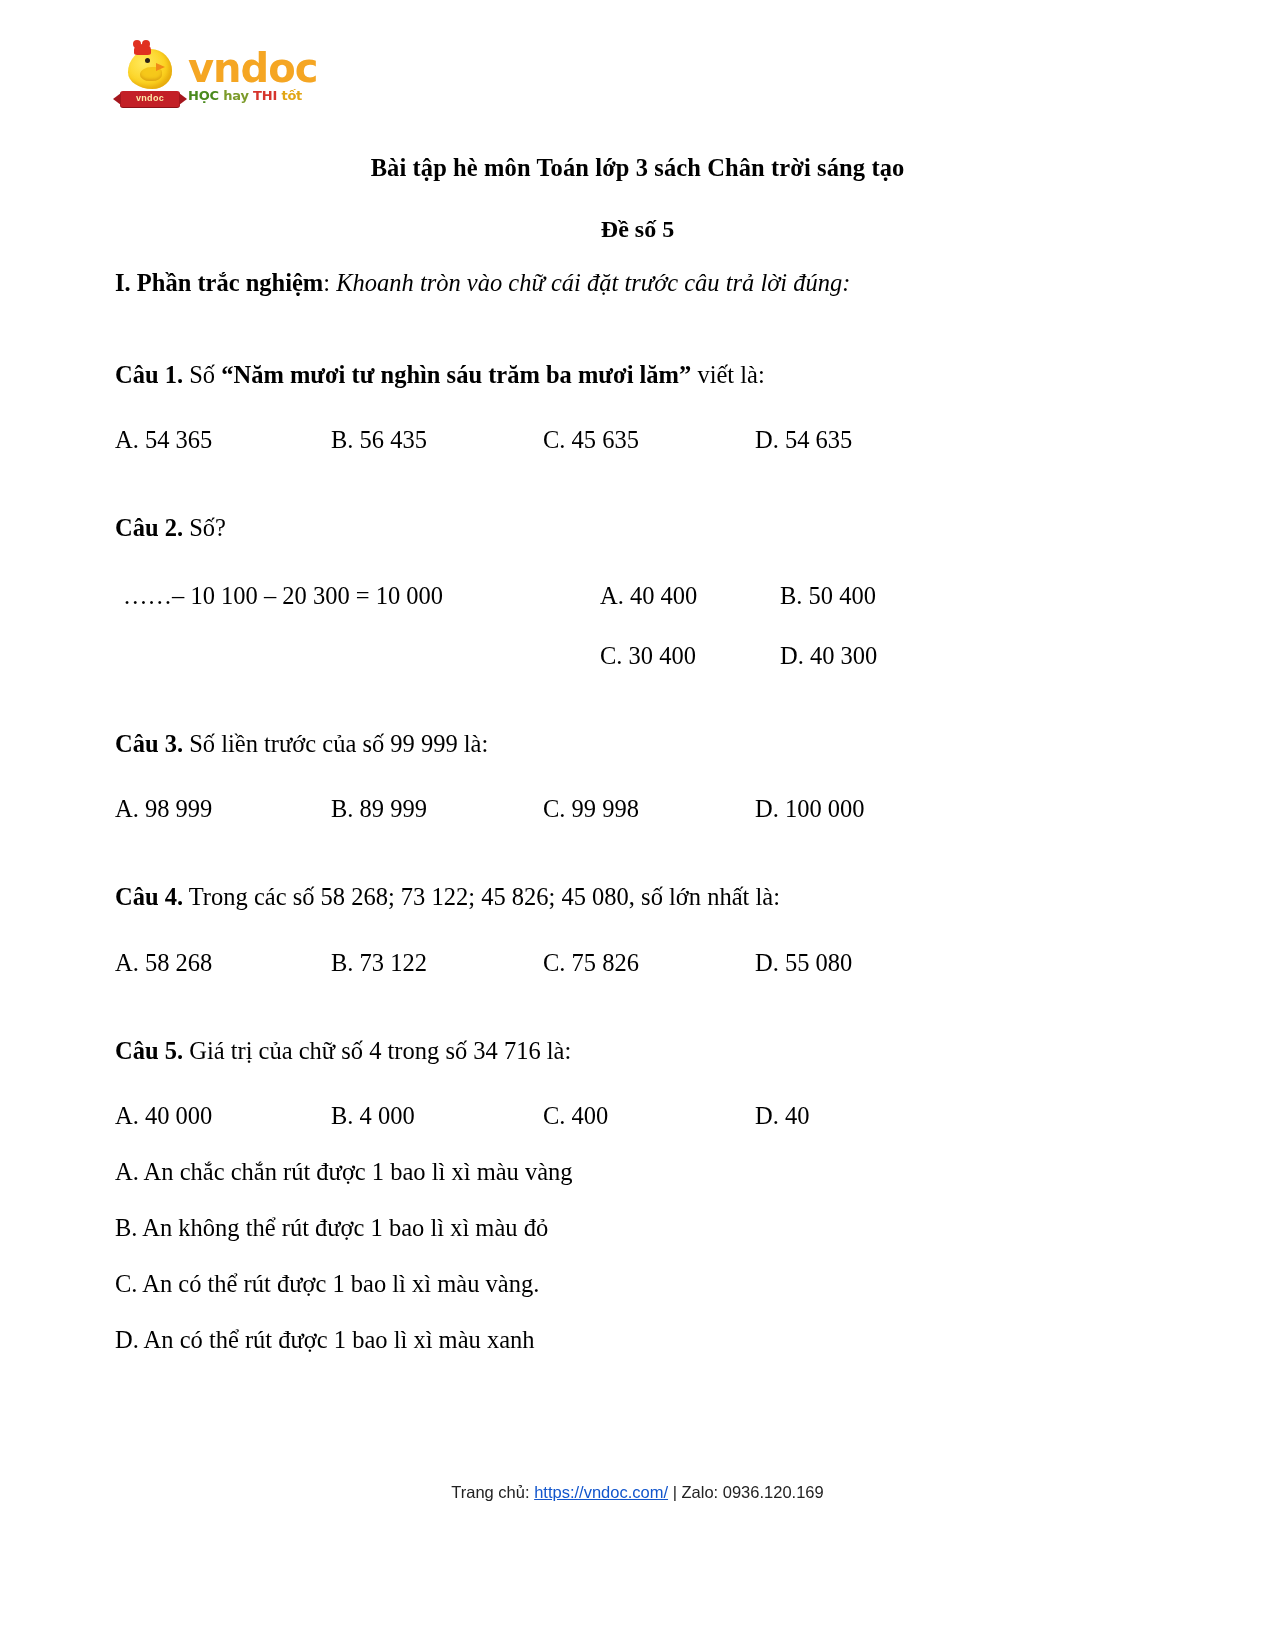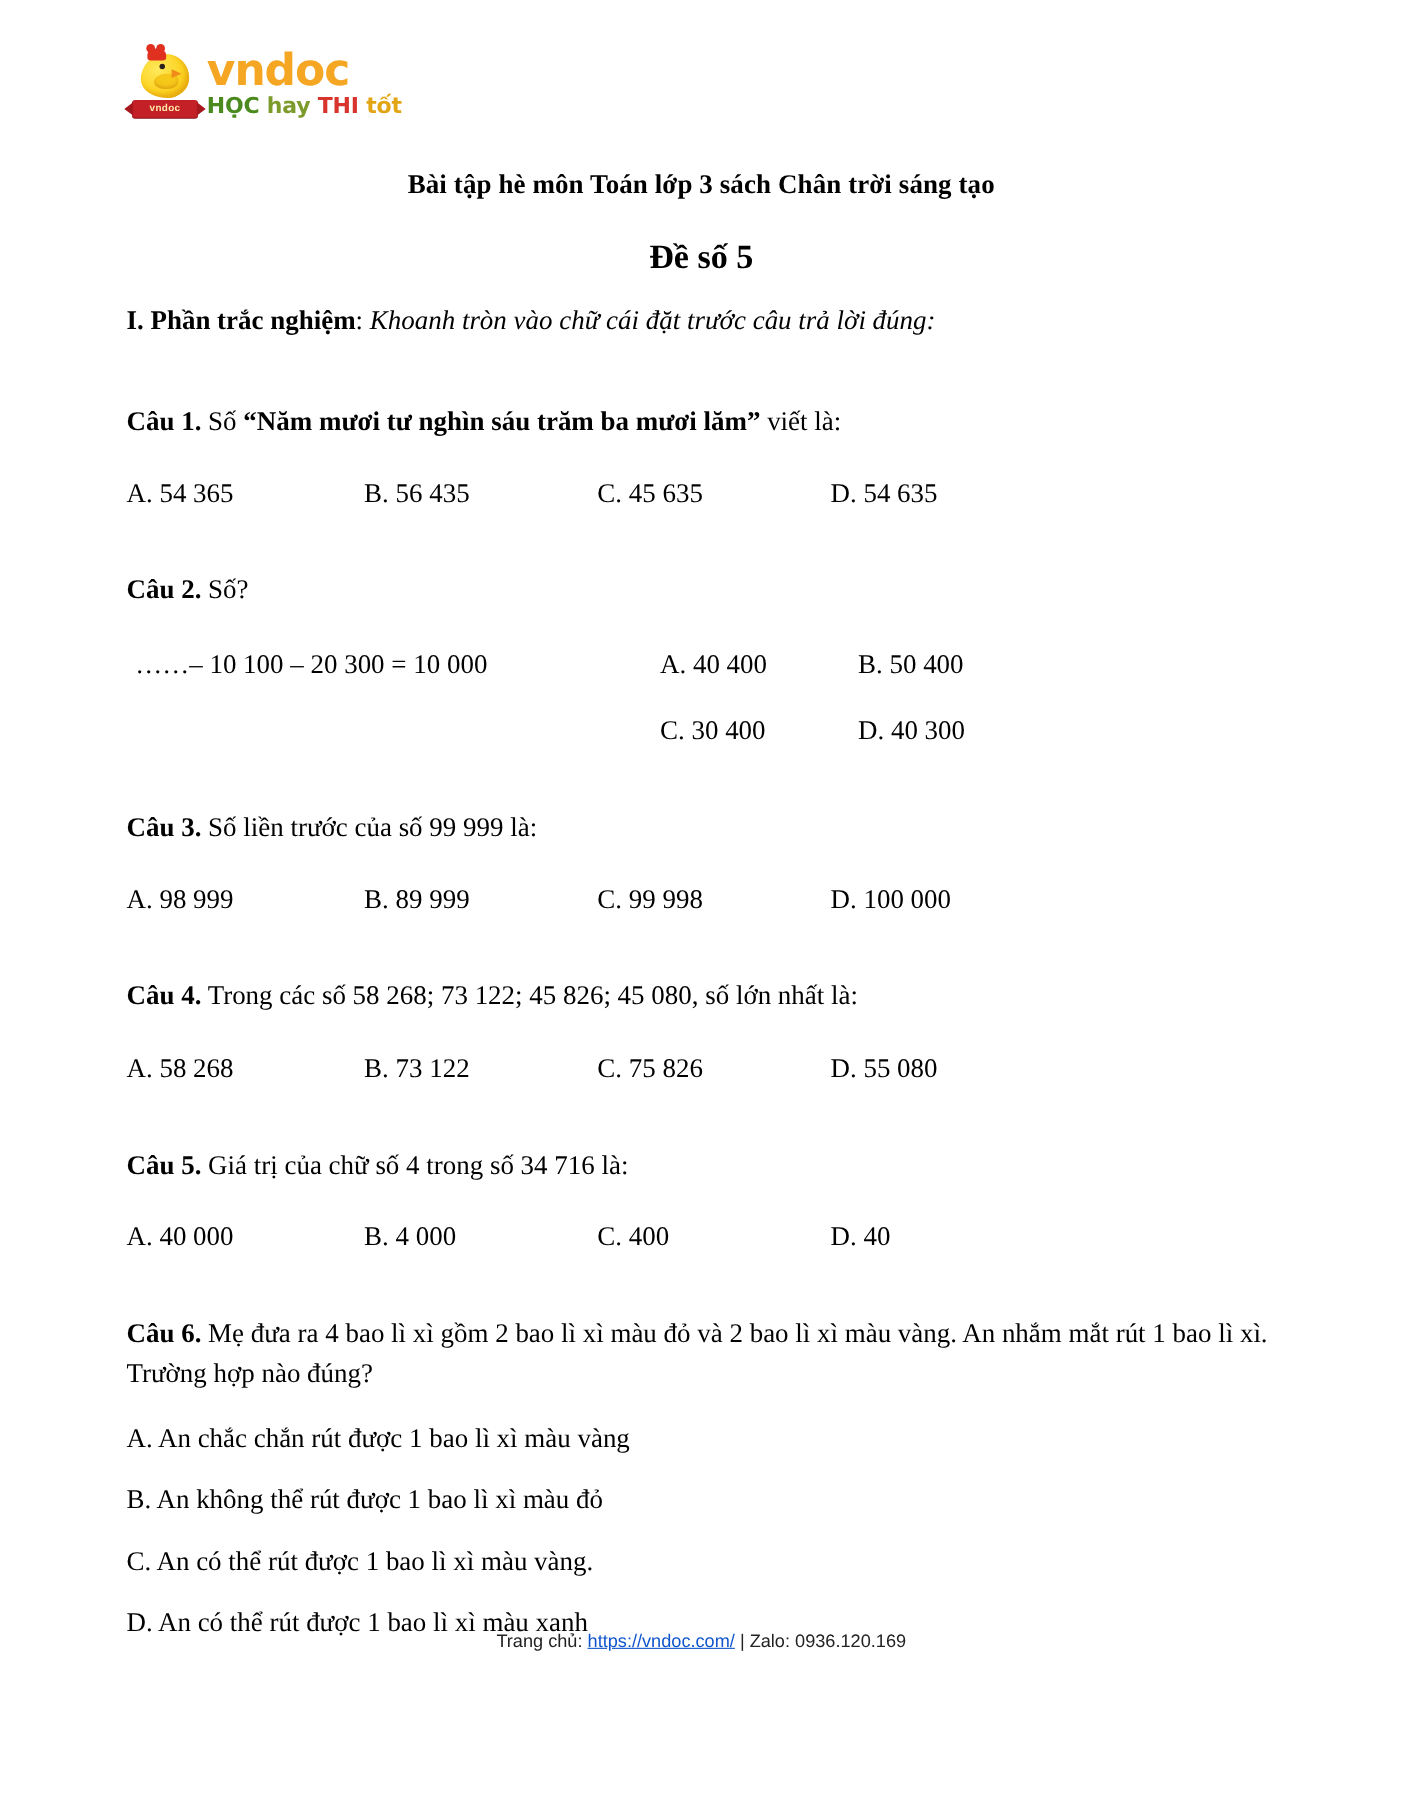--- a/index.html
+++ b/index.html
@@ -133,42 +133,42 @@
   .logo-main {
     font-family: "DejaVu Sans", sans-serif;
     font-size: 40px;
     font-weight: bold;
     color: #f5a623;
     line-height: .95;
     letter-spacing: -1px;
   }
   .logo-sub {
     font-family: "DejaVu Sans", sans-serif;
-    font-size: 20px;
+    font-size: 13px;
     font-weight: bold;
     line-height: 1.1;
     margin-top: 2px;
     letter-spacing: -.2px;
   }
   .sub-hoc  { color: #4a8a1e; }
   .sub-hay  { color: #7c9b2b; }
   .sub-thi  { color: #d6342c; }
   .sub-tot  { color: #e2a615; }
 
   
   .title {
     text-align: center;
     font-size: 24.5px;
     font-weight: bold;
     margin-top: 42px;
     letter-spacing: .1px;
   }
   .subtitle {
     text-align: center;
-    font-size: 31px;
+    font-size: 24px;
     font-weight: bold;
     margin-top: 34px;
     font-family: Liberation Serif, serif;
   }
   .para {
     font-size: 24.5px;
     margin-top: 22px;
     line-height: 1.45;
   }
   .para.q        { margin-top: 56px; }
@@ -304,23 +304,20 @@
   <div class="para q">
     <span class="b">Câu 5.</span><span> Giá trị của chữ số 4 trong số 34 716 là:</span>
   </div>
   <div class="optrow">
     <span class="opt opt-a">A. 40 000</span>
     <span class="opt opt-b">B. 4 000</span>
     <span class="opt opt-c">C. 400</span>
     <span class="opt opt-d">D. 40</span>
   </div>
 
-  <div class="para q">
-    <span class="b">Câu 6.</span><span> Mẹ đưa ra 4 bao lì xì gồm 2 bao lì xì màu đỏ và 2 bao lì xì màu vàng. An nhắm mắt rút 1 bao lì xì. Trường hợp nào đúng?</span>
-  </div>
   <div class="q6-opt">A. An chắc chắn rút được 1 bao lì xì màu vàng</div>
   <div class="q6-opt">B. An không thể rút được 1 bao lì xì màu đỏ</div>
   <div class="q6-opt">C. An có thể rút được 1 bao lì xì màu vàng.</div>
   <div class="q6-opt">D. An có thể rút được 1 bao lì xì màu xanh</div>
 
   <div class="footer">
     <span>Trang chủ: </span><a href="#">https://vndoc.com/</a><span> | Zalo: 0936.120.169</span>
   </div>
 
 </div>

